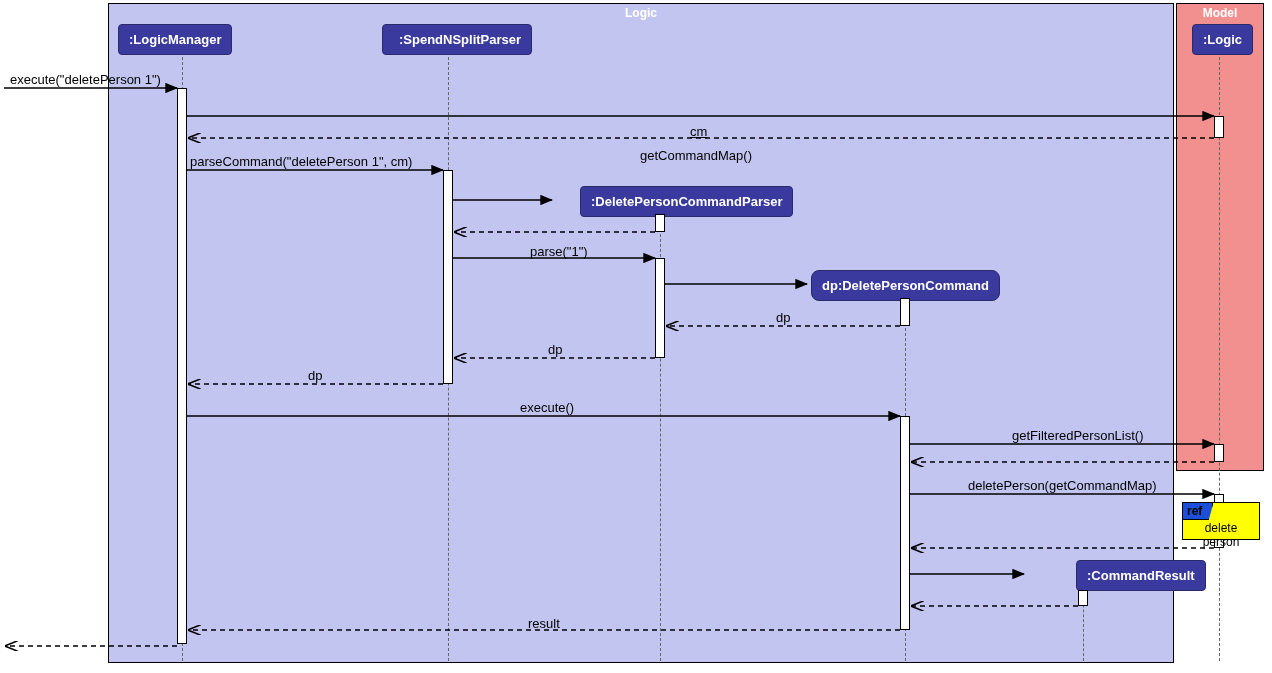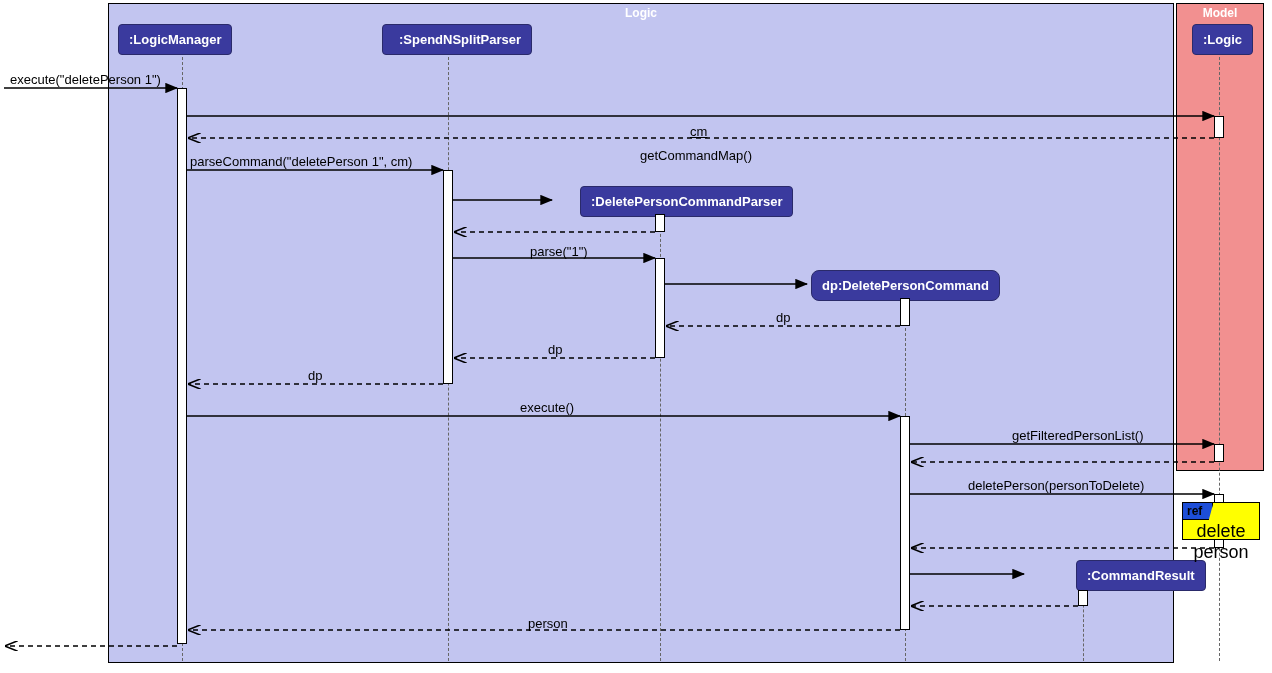--- a/index.html
+++ b/index.html
@@ -71,21 +71,21 @@
     padding: 1px 10px 1px 4px;
     font-weight: bold;
     font-size: 12px;
     clip-path: polygon(0 0, 100% 0, 85% 100%, 0 100%);
   }
   .refbox-content {
     position: absolute;
     top: 18px;
     left: 4px;
     right: 4px;
-    font-size: 18px;
+    font-size: 12px;
     text-align: center;
   }
   svg.overlay {
     position: absolute;
     top: 0;
     left: 0;
     pointer-events: none;
   }
 </style>
 </head>
@@ -132,22 +132,22 @@
 <div class="msg-label" style="left:10px; top:72px;">execute("deletePerson 1")</div>
 <div class="msg-label" style="left:640px; top:100px;margin-top:48px;">getCommandMap()</div>
 <div class="msg-label" style="left:690px; top:124px;text-decoration:underline;">cm</div>
 <div class="msg-label" style="left:190px; top:154px;">parseCommand("deletePerson 1", cm)</div>
 <div class="msg-label" style="left:530px; top:244px;">parse("1")</div>
 <div class="msg-label" style="left:776px; top:310px;">dp</div>
 <div class="msg-label" style="left:548px; top:342px;">dp</div>
 <div class="msg-label" style="left:308px; top:368px;">dp</div>
 <div class="msg-label" style="left:520px; top:400px;">execute()</div>
 <div class="msg-label" style="left:992px; top:428px;margin-left:20px;">getFilteredPersonList()</div>
-<div class="msg-label" style="left:968px; top:478px;">deletePerson(personToDelete)</div>
-<div class="msg-label" style="left:528px; top:616px;">person</div>
+<div class="msg-label" style="left:968px; top:478px;">deletePerson(getCommandMap)</div>
+<div class="msg-label" style="left:528px; top:616px;">result</div>
 
 <svg class="overlay" width="1272" height="673">
   <defs>
     <marker id="solidArrow" markerWidth="10" markerHeight="8" refX="9" refY="4" orient="auto">
       <path d="M0,0 L10,4 L0,8 Z" fill="#000"></path>
     </marker>
     <marker id="openArrow" markerWidth="10" markerHeight="8" refX="9" refY="4" orient="auto">
       <path d="M0,0 L10,4 L0,8" fill="none" stroke="#000" stroke-width="1.2"></path>
     </marker>
   </defs>

